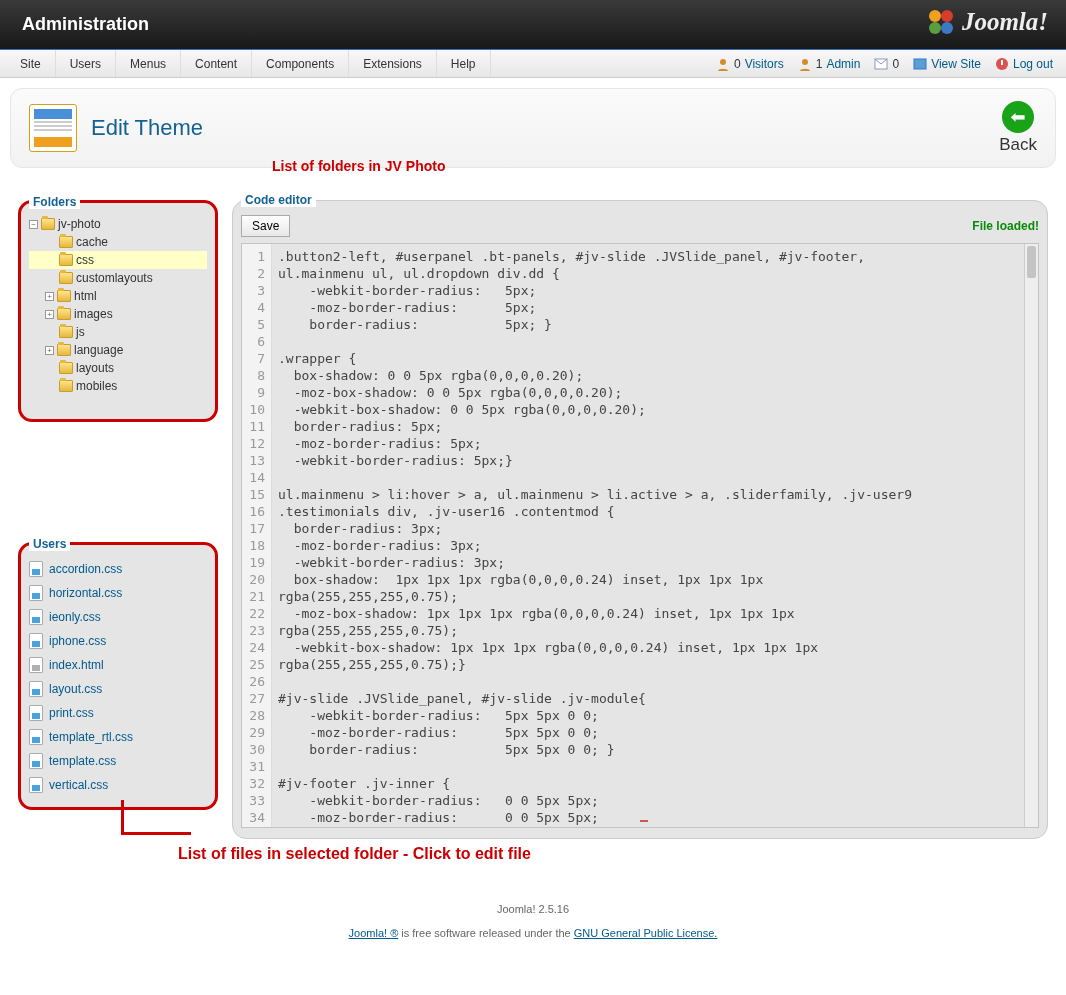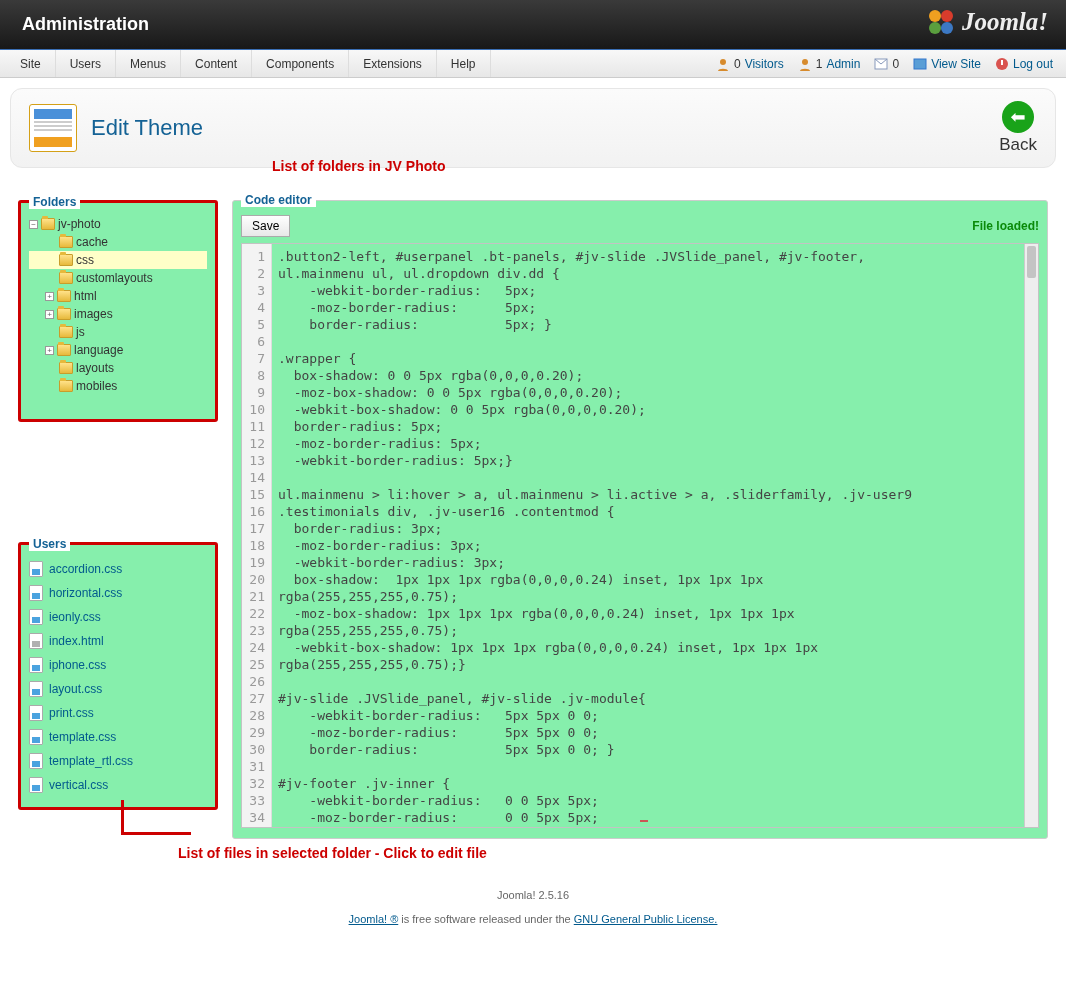--- a/index.html
+++ b/index.html
@@ -27,30 +27,30 @@
 .tbar .ticon .tbar2{height:10px;background:#f0a020;margin-top:auto}
 .tbar h2{color:#146295;font-size:22px;font-weight:normal}
 .tbar .tsp{flex:1}
 .backbtn{display:flex;flex-direction:column;align-items:center;gap:2px;cursor:pointer}
 .backbtn .circle{width:32px;height:32px;border-radius:50%;background:#19a319;display:flex;align-items:center;justify-content:center;color:#fff;font-size:18px}
 .backbtn .lbl{font-size:17px;color:#333}
 
 
 .anno1{color:#cc0000;font-weight:bold;font-size:14px;margin:0 0 0 272px;position:relative;top:-10px}
 .anno-line1{border-top:3px solid #cc0000;border-left:3px solid #cc0000;width:285px;height:35px;position:absolute;left:243px;top:168px}
-.anno2{color:#cc0000;font-weight:bold;font-size:14px;margin:6px 0 0 160px}
+.anno2{color:#cc0000;font-weight:bold;font-size:16px;margin:6px 0 12px 160px}
 .anno-line2{border-bottom:3px solid #cc0000;border-left:3px solid #cc0000;width:70px;height:35px;position:absolute;left:100px;bottom:-28px}
 
 
 .main{padding:16px 18px 20px;position:relative}
 .cols{display:flex;gap:14px}
 .left{width:200px;display:flex;flex-direction:column;gap:120px}
 .right{flex:1}
 
-.panel{border:1px solid #ccc;border-radius:3px;background:#86efac;position:relative}
+.panel{border:1px solid #ccc;border-radius:14px;background:#e5e5e5;position:relative}
 .panel.redbox{border:3px solid #cc0000}
 .panel .pttl{position:absolute;top:-8px;left:8px;background:#fff;padding:0 4px;color:#146295;font-weight:bold;font-size:12px}
 .panel .pbody{padding:12px 8px 10px}
 
 
 .tree{list-style:none}
 .tree li{display:flex;align-items:center;gap:3px;padding:2px 0;color:#333;cursor:pointer}
 .tree .lvl1{padding-left:16px}
 .tree .exp{width:9px;height:9px;border:1px solid #999;font-size:8px;line-height:7px;text-align:center;color:#666;background:#fff}
 .tree .spc{width:11px;display:inline-block}
@@ -197,42 +197,42 @@
                 </li>
                 <li>
                   <span class="ficon"></span>
                   <a href="#">horizontal.css</a>
                 </li>
                 <li>
                   <span class="ficon"></span>
                   <a href="#">ieonly.css</a>
                 </li>
                 <li>
+                  <span class="ficon"></span>
+                  <a href="#">iphone.css</a>
+                </li>
+                <li>
                   <span class="ficon htm"></span>
                   <a href="#">index.html</a>
                 </li>
                 <li>
                   <span class="ficon"></span>
-                  <a href="#">iphone.css</a>
-                </li>
-                <li>
-                  <span class="ficon"></span>
                   <a href="#">layout.css</a>
                 </li>
                 <li>
                   <span class="ficon"></span>
                   <a href="#">print.css</a>
                 </li>
                 <li>
                   <span class="ficon"></span>
+                  <a href="#">template_rtl.css</a>
+                </li>
+                <li>
+                  <span class="ficon"></span>
                   <a href="#">template.css</a>
-                </li>
-                <li>
-                  <span class="ficon"></span>
-                  <a href="#">template_rtl.css</a>
                 </li>
                 <li>
                   <span class="ficon"></span>
                   <a href="#">vertical.css</a>
                 </li>
               </ul>
           </div>
           <div class="anno-line2"></div>
         </div>
       </div>

